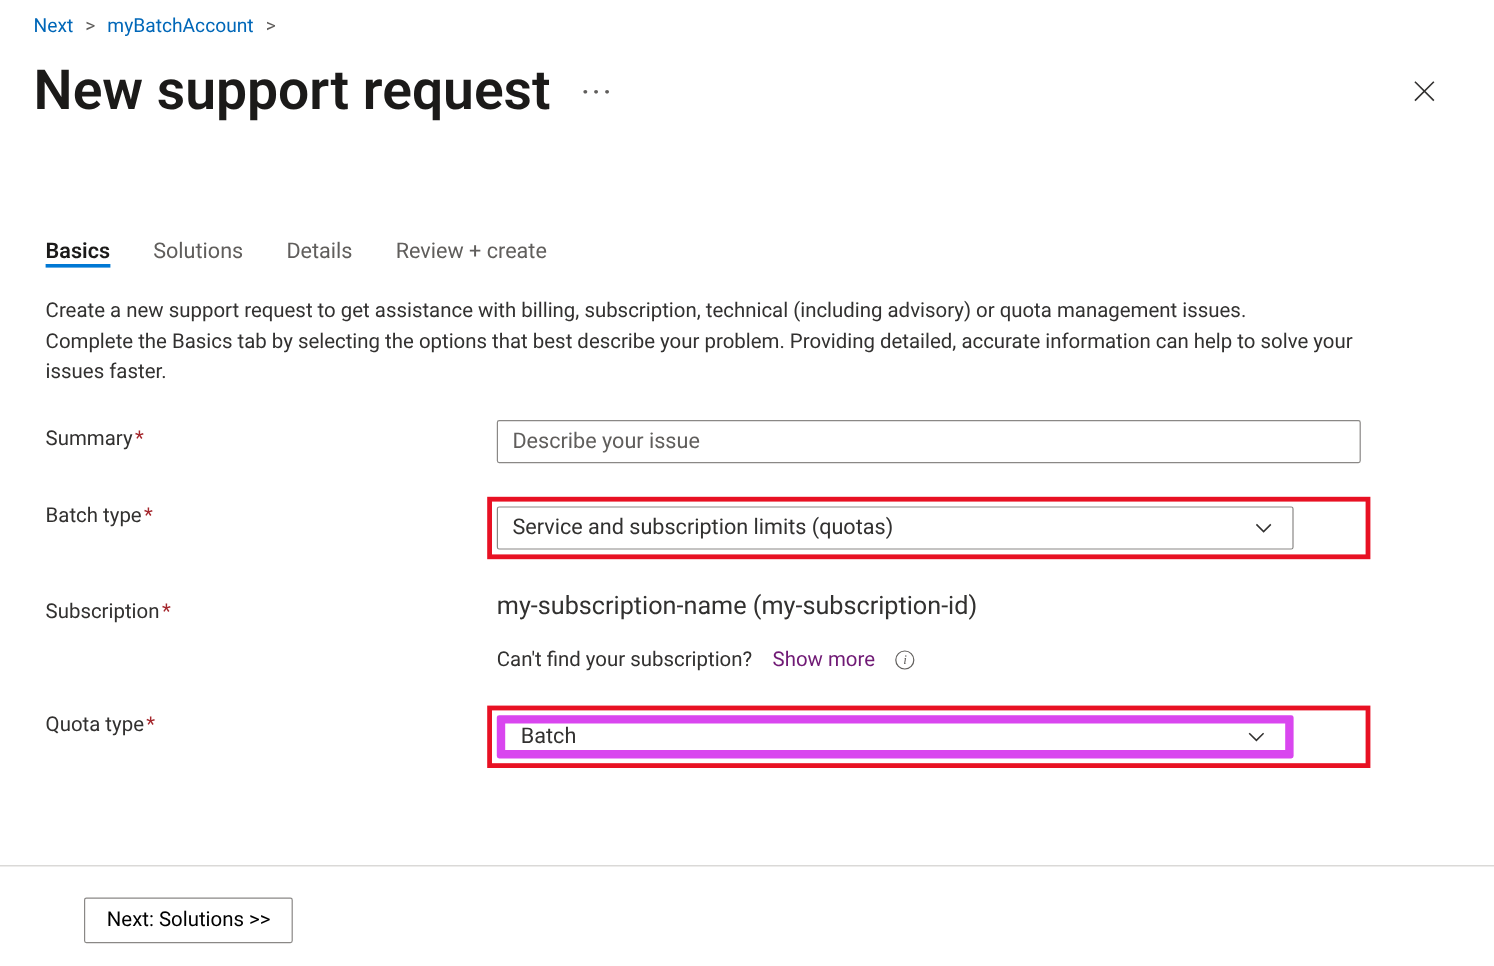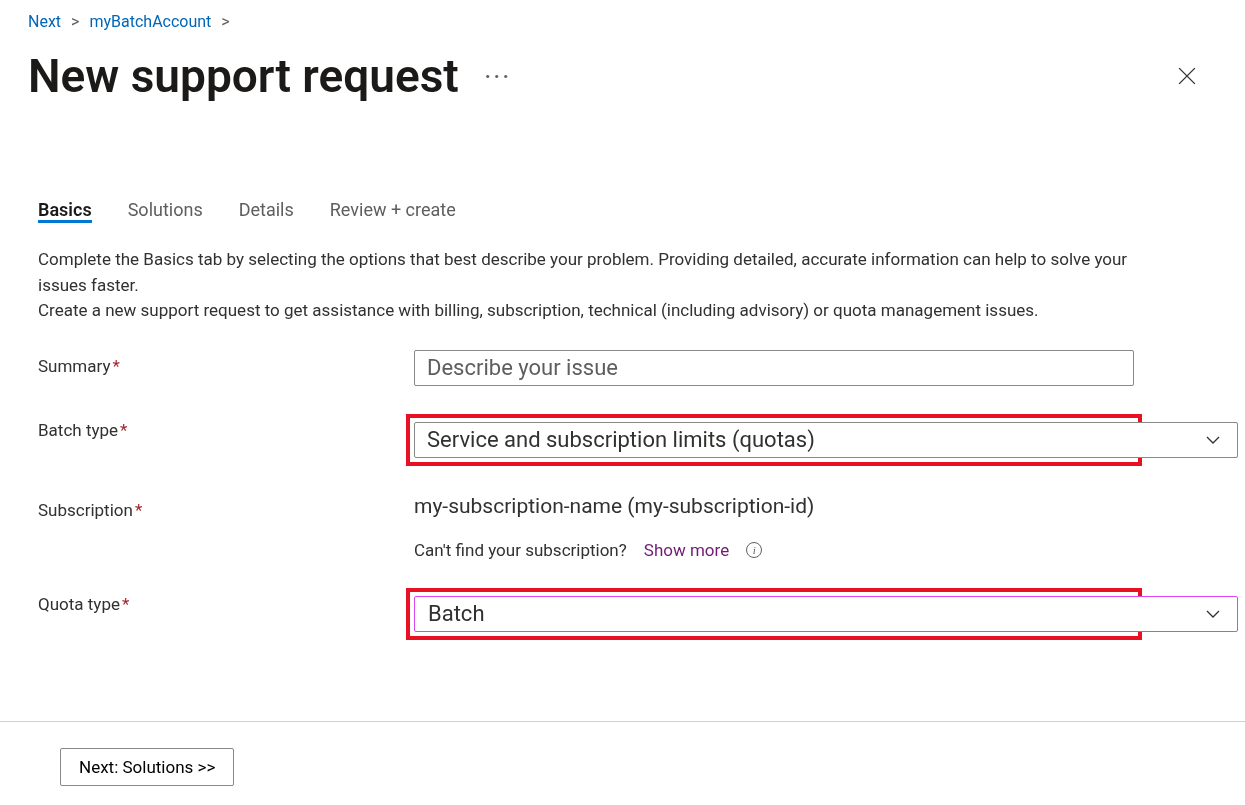--- a/index.html
+++ b/index.html
@@ -92,66 +92,66 @@
   }
   .label { font-size: 17px; color: #323130; padding-top: 6px; }
   .req { color: #a4262c; margin-left: 2px; }
 
   .text-input, .select-box {
     width: 720px;
     height: 36px;
     border: 1px solid #8a8886;
     border-radius: 2px;
     padding: 0 12px;
-    font-size: 22px;
+    font-size: 18px;
     font-family: inherit;
     color: #323130;
     background: #fff;
     display: flex;
     align-items: center;
     position: relative;
   }
   .text-input::placeholder { color: #605e5c; }
   .select-box { cursor: pointer; justify-content: space-between; }
   .select-box .chev { margin-right: 4px; }
   .chev svg { width: 16px; height: 16px; display:block; }
 
   .highlight-wrap {
     border: 4px solid #e81123;
     padding: 4px;
     width: 736px;
     margin-left: -8px;
   }
-  .highlight-wrap .select-box { width: 824px; }
+  .highlight-wrap .select-box { width: 664px; }
 
   .static-value { font-size: 21px; }
   .sub-hint { margin-top: 22px; font-size: 17px; display: flex; align-items: center; gap: 17px; }
   .sub-hint a { color: #701a75; text-decoration: none; }
   .info-icon {
     width: 16px; height: 16px; border: 1px solid #605e5c; border-radius: 50%;
     display: inline-flex; align-items: center; justify-content: center;
     font-size: 11px; color: #605e5c; font-style: italic; font-family: serif;
   }
 
   .quota-select {
-    border: 1px solid #d946ef;
+    border: 7px solid #d946ef;
     width: 720px;
     padding-left: 13px;
   }
 
   
   .footer-divider {
     position: absolute;
     left: 0; right: 0;
     top: 721px;
     border-top: 1px solid #d2d0ce;
   }
   .footer {
     position: absolute;
-    left: 60px;
+    left: 70px;
     top: 748px;
   }
   .next-btn {
     border: 1px solid #8a8886;
     background: #fff;
     padding: 8px 18px;
     font-size: 17px;
     font-family: inherit;
     cursor: pointer;
     border-radius: 2px;
@@ -178,22 +178,22 @@
 </div>
 
 <div class="tabs">
   <div class="tab active">Basics</div>
   <div class="tab">Solutions</div>
   <div class="tab">Details</div>
   <div class="tab">Review + create</div>
 </div>
 
 <div class="intro">
+  <div>Create a new support request to get assistance with billing, subscription, technical (including advisory) or quota management issues.</div>
   <div>Complete the Basics tab by selecting the options that best describe your problem. Providing detailed, accurate information can help to solve your issues faster.</div>
-  <div>Create a new support request to get assistance with billing, subscription, technical (including advisory) or quota management issues.</div>
 </div>
 
 <div class="form">
 
   <div class="label">
     <span>Summary</span><span class="req">*</span>
   </div>
   <input class="text-input" type="text" placeholder="Describe your issue" style="">
 
   <div class="label">

